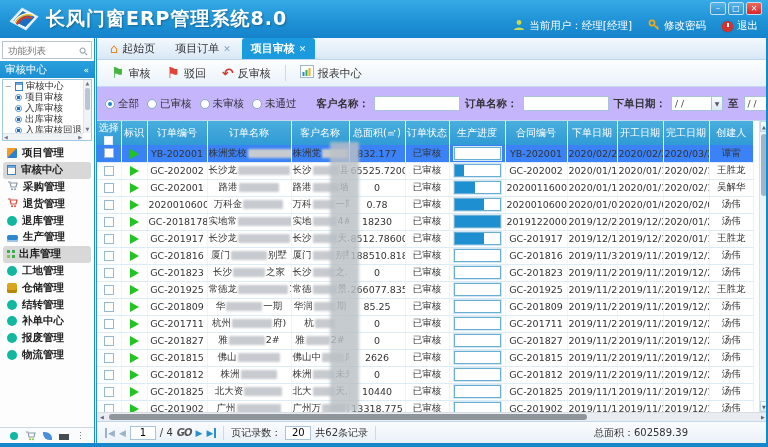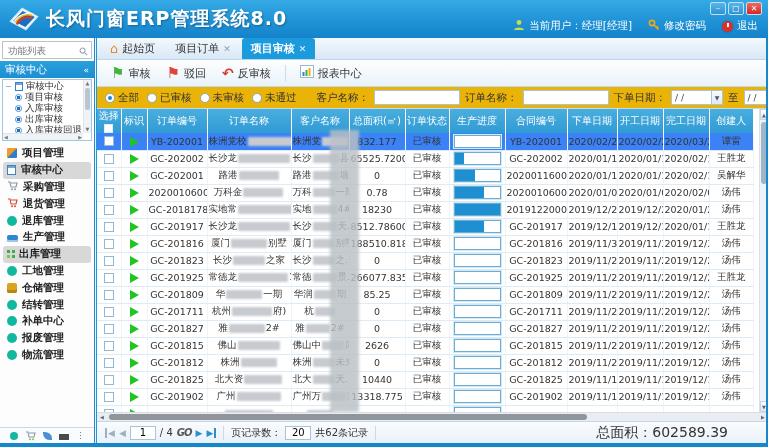--- a/index.html
+++ b/index.html
@@ -85,31 +85,31 @@
   .toolbar{height:27px;flex:none;background:linear-gradient(#fdfefe,#e9f2fa);border-bottom:1px solid #c5d9ec;
     display:flex;align-items:center;gap:4px;padding-left:8px;}
   .tbtn{display:flex;align-items:center;gap:4px;font-size:11px;color:#333;padding:2px 6px;border-radius:2px;cursor:default;}
   .flag{font-size:15px;line-height:15px;}
   .flag.green{color:#44b53c;}
   .flag.red{color:#e04337;}
   .undo{color:#d43a2a;font-size:14px;font-weight:bold;line-height:14px;}
   .tsep{width:1px;height:16px;background:#ccdbe8;margin:0 4px;}
 
   
-  .filterbar{height:22px;flex:none;background:#eab308;border-bottom:1px solid #c5d9ec;display:flex;
+  .filterbar{height:34px;flex:none;background:#c4b5fd;border-bottom:1px solid #c5d9ec;display:flex;
     align-items:center;gap:5px;padding-left:8px;font-size:10.5px;color:#333;overflow:hidden;white-space:nowrap;}
   .radio{width:10px;height:10px;border-radius:50%;border:1px solid #8aa8c0;background:#fff;position:relative;flex:none;}
   .radio.on::after{content:"";position:absolute;left:2px;top:2px;width:4px;height:4px;border-radius:50%;background:#1d86d0;}
   .ritem{display:flex;align-items:center;gap:3px;margin-right:4px;}
   .txt{height:15px;border:1px solid #a8c3da;width:86px;font-size:10px;outline:0;padding:0 2px;}
   .datebox{width:52px;height:15px;border:1px solid #a8c3da;background:#fff;display:flex;align-items:center;
     justify-content:space-between;font-size:9px;color:#444;padding-left:3px;flex:none;}
   .ddbtn{width:11px;height:13px;border-left:1px solid #a8c3da;background:linear-gradient(#f8fbfe,#dde9f4);
     font-size:6px;color:#556;display:flex;align-items:center;justify-content:center;}
-  .flabel{flex:none;}
+  .flabel{flex:none;font-weight:bold;}
 
   
   .tablewrap{flex:1;position:relative;overflow:hidden;background:#fff;}
   table.grid{border-collapse:collapse;table-layout:fixed;width:657px;}
   .grid thead th{height:21px;background:linear-gradient(#4aaede,#2f9ad4);color:#fff;font-size:10px;
     font-weight:normal;border-right:1px solid rgba(255,255,255,.4);padding:0;white-space:nowrap;overflow:hidden;}
   .grid tbody td{height:17px;font-size:9.5px;color:#333;text-align:center;border-bottom:1px solid #dcebf6;
     border-right:1px solid #edf4fa;padding:0 1px;white-space:nowrap;overflow:hidden;}
   .grid tr.rowsel td{background:#3b82f6;}
   .cb{width:10px;height:10px;border:1px solid #93b9d6;background:#fff;margin:0 auto;}
@@ -135,21 +135,21 @@
   .harr.l{left:0;} .harr.r{right:0;}
   .pager{height:22px;flex:none;background:linear-gradient(#fafcfe,#e9f1f8);border-top:1px solid #c2d7e8;
     display:flex;align-items:center;gap:4px;padding:0 8px;font-size:10px;color:#333;white-space:nowrap;}
   .pgico{font-size:9px;color:#2a8fd0;cursor:default;line-height:10px;}
   .pgico.dim{color:#9ab2c6;}
   .bar-l{border-left:2px solid currentColor;padding-left:1px;}
   .bar-r{border-right:2px solid currentColor;padding-right:1px;}
   .pgbox{width:26px;height:14px;border:1px solid #a8c3da;font-size:10px;text-align:center;outline:0;padding:0;}
   .go{font-weight:bold;font-style:italic;color:#555;font-size:10px;letter-spacing:-1px;}
   .vsep{width:1px;height:14px;background:#ccd9e6;margin:0 3px;}
-  .totalarea{margin-left:auto;margin-right:32px;font-size:14px;color:#333;}
+  .totalarea{margin-left:auto;margin-right:72px;font-size:10px;color:#333;}
 </style>
 </head>
 <body>
 
 <div class="app">
 
   <div class="titlebar">
     <span class="logo">
       <svg width="34" height="30" viewBox="0 0 34 30">
         <g transform="rotate(-10 17 15)">

